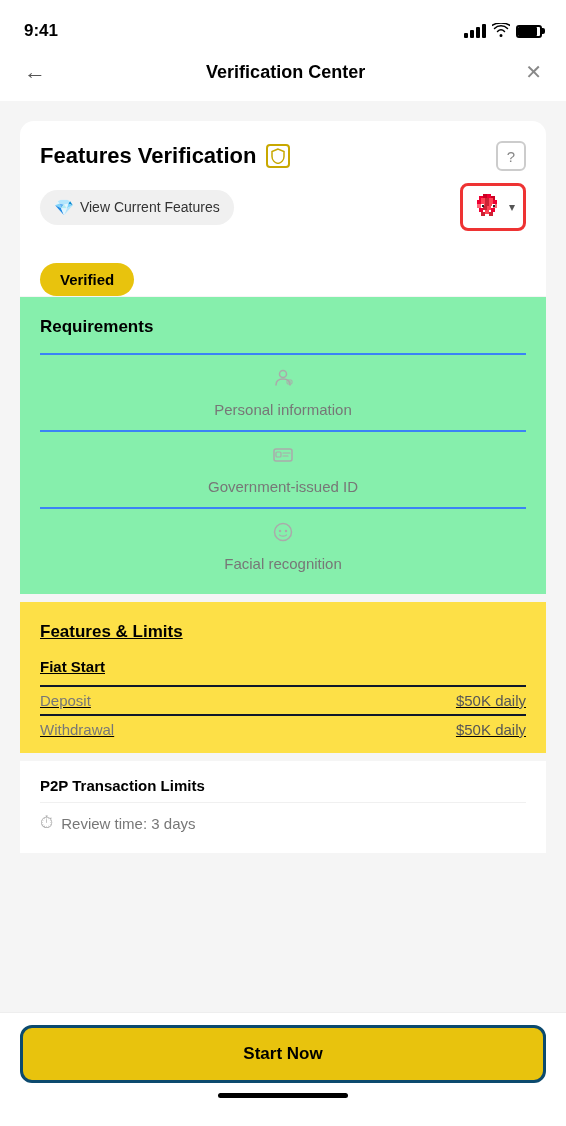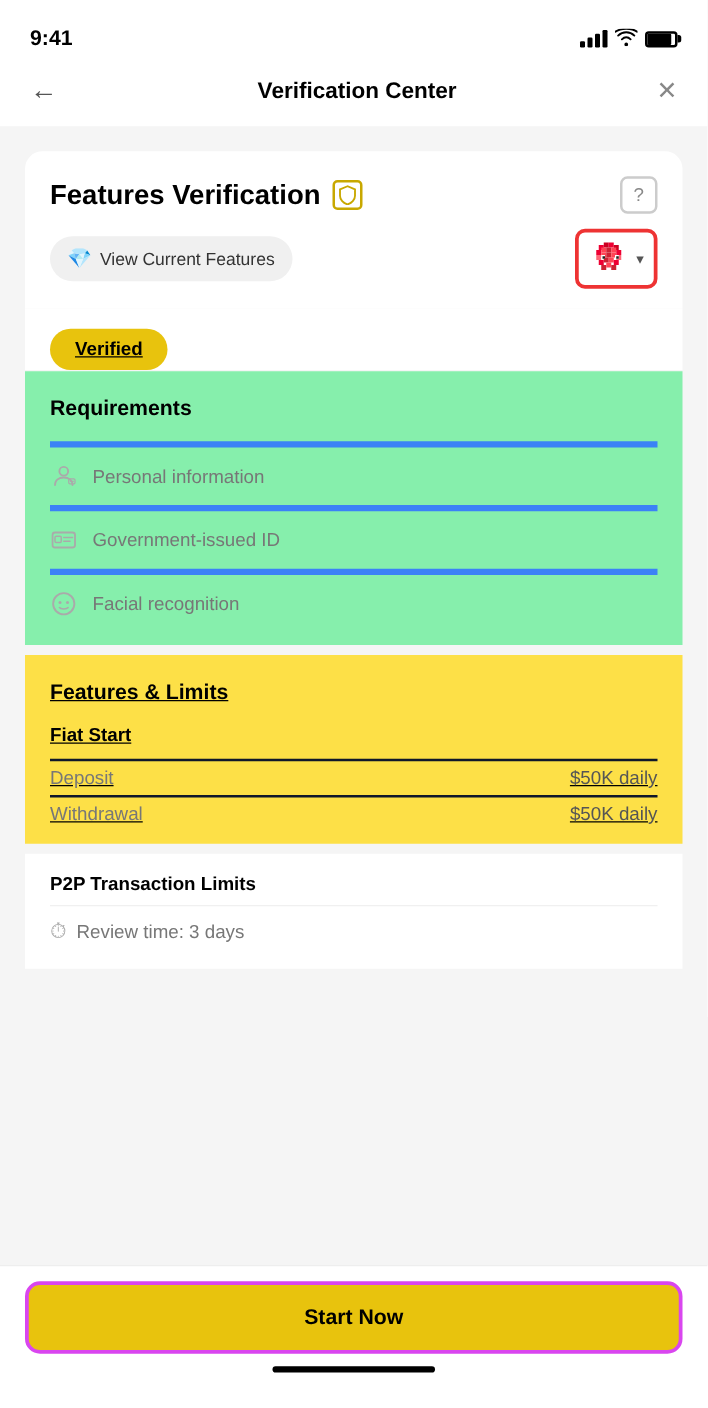--- a/index.html
+++ b/index.html
@@ -215,21 +215,20 @@
     .tab {
       padding: 8px 20px;
       border-radius: 24px;
       font-size: 15px;
       font-weight: 600;
       cursor: pointer;
     }
     .tab-active {
       background: #e8c30d;
       color: #000;
-      text-decoration: underline;
     }
     .tab-inactive {
       color: #555;
       background: transparent;
     }
 
     
     .section {
       background: #86efac;
       padding: 20px 20px 10px;
@@ -241,21 +240,22 @@
       color: #000;
       margin-bottom: 16px;
     }
 
     
     .req-item {
       display: flex;
       align-items: center;
       gap: 12px;
       padding: 12px 0;
-      border-top: 5px solid #3b82f6;
+      border-top: 2px solid #3b82f6;
+      flex-direction: column;
     }
     .req-item:first-child {
       border-top: none;
     }
     .req-icon {
       width: 22px;
       height: 22px;
       display: flex;
       align-items: center;
       justify-content: center;
@@ -332,21 +332,21 @@
       bottom: 0;
       left: 0;
       width: 566px;
       background: #fff;
       padding: 12px 20px 28px;
       border-top: 1px solid #eee;
     }
     .start-now-btn {
       width: 100%;
       background: #e8c30d;
-      border: 3px solid #d946ef;
+      border: 3px solid #0c4a6e;
       border-radius: 12px;
       padding: 16px;
       font-size: 17px;
       font-weight: 700;
       color: #000;
       cursor: pointer;
       text-align: center;
     }
     .home-indicator {
       width: 130px;

